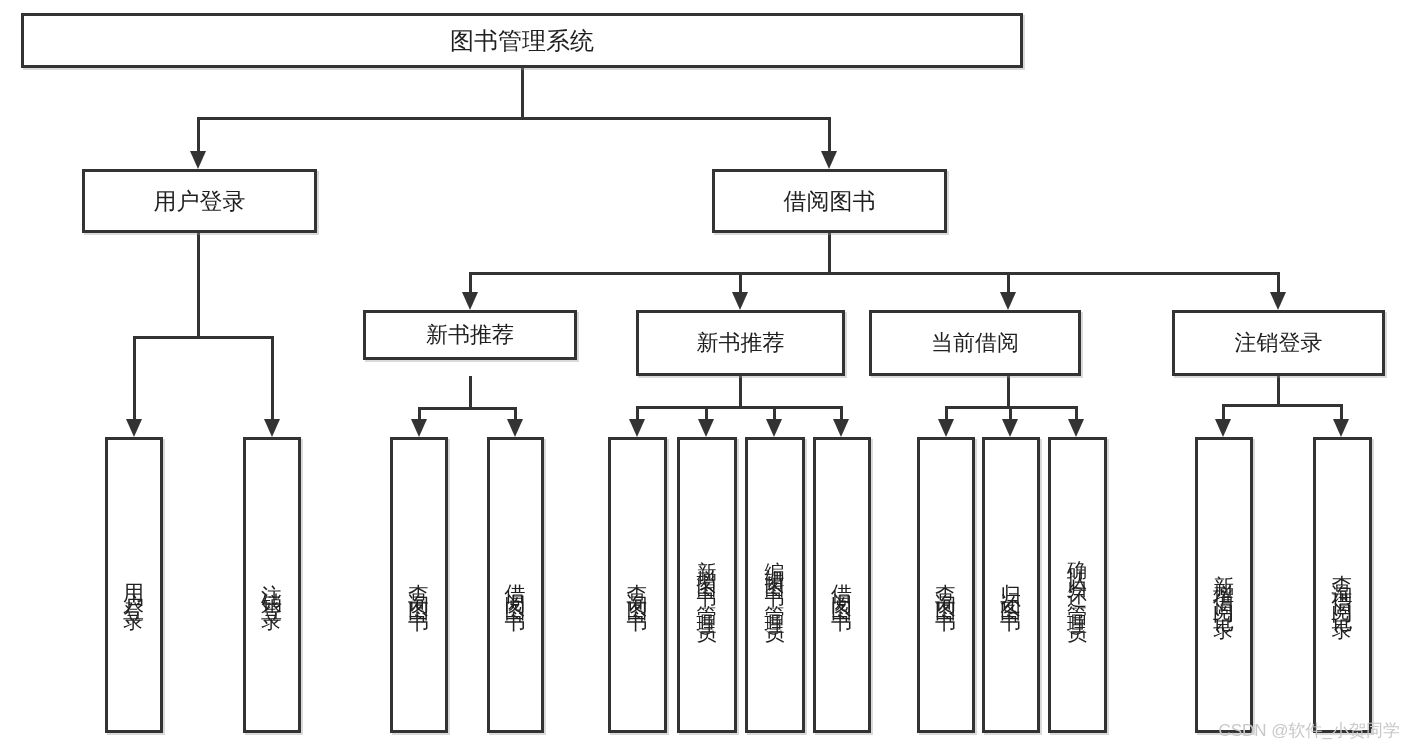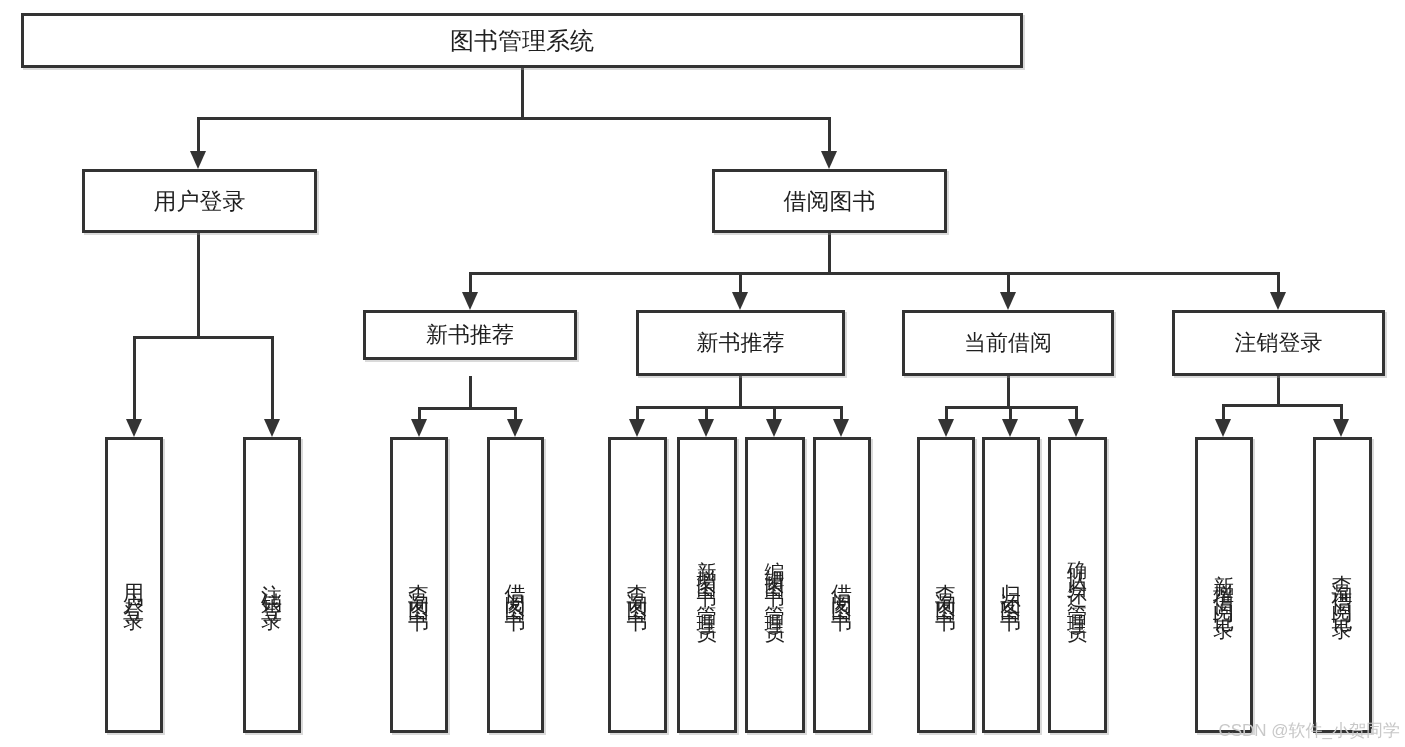--- a/index.html
+++ b/index.html
@@ -96,21 +96,21 @@
       </div>
       <div class="node" style="left: 712px; top: 169px; width: 235px; height: 64px; font-size: 23px;">
         <span class="label">借阅图书</span>
       </div>
       <div class="node" style="left: 363px; top: 310px; width: 214px; height: 50px; font-size: 22px;">
         <span class="label">新书推荐</span>
       </div>
       <div class="node" style="left: 636px; top: 310px; width: 209px; height: 66px; font-size: 22px;">
         <span class="label">新书推荐</span>
       </div>
-      <div class="node" style="left: 902px; top: 310px; width: 212px; height: 66px; font-size: 22px;">
+      <div class="node" style="left: 869px; top: 310px; width: 212px; height: 66px; font-size: 22px;">
         <span class="label">当前借阅</span>
       </div>
       <div class="node" style="left: 1172px; top: 310px; width: 213px; height: 66px; font-size: 22px;">
         <span class="label">注销登录</span>
       </div>
       <div class="node v" style="left: 105px; top: 437px; width: 58px; height: 296px; font-size: 21px;">
         <span class="label">用户登录</span>
       </div>
       <div class="node v" style="left: 243px; top: 437px; width: 58px; height: 296px; font-size: 21px;">
         <span class="label">注销登录</span>

